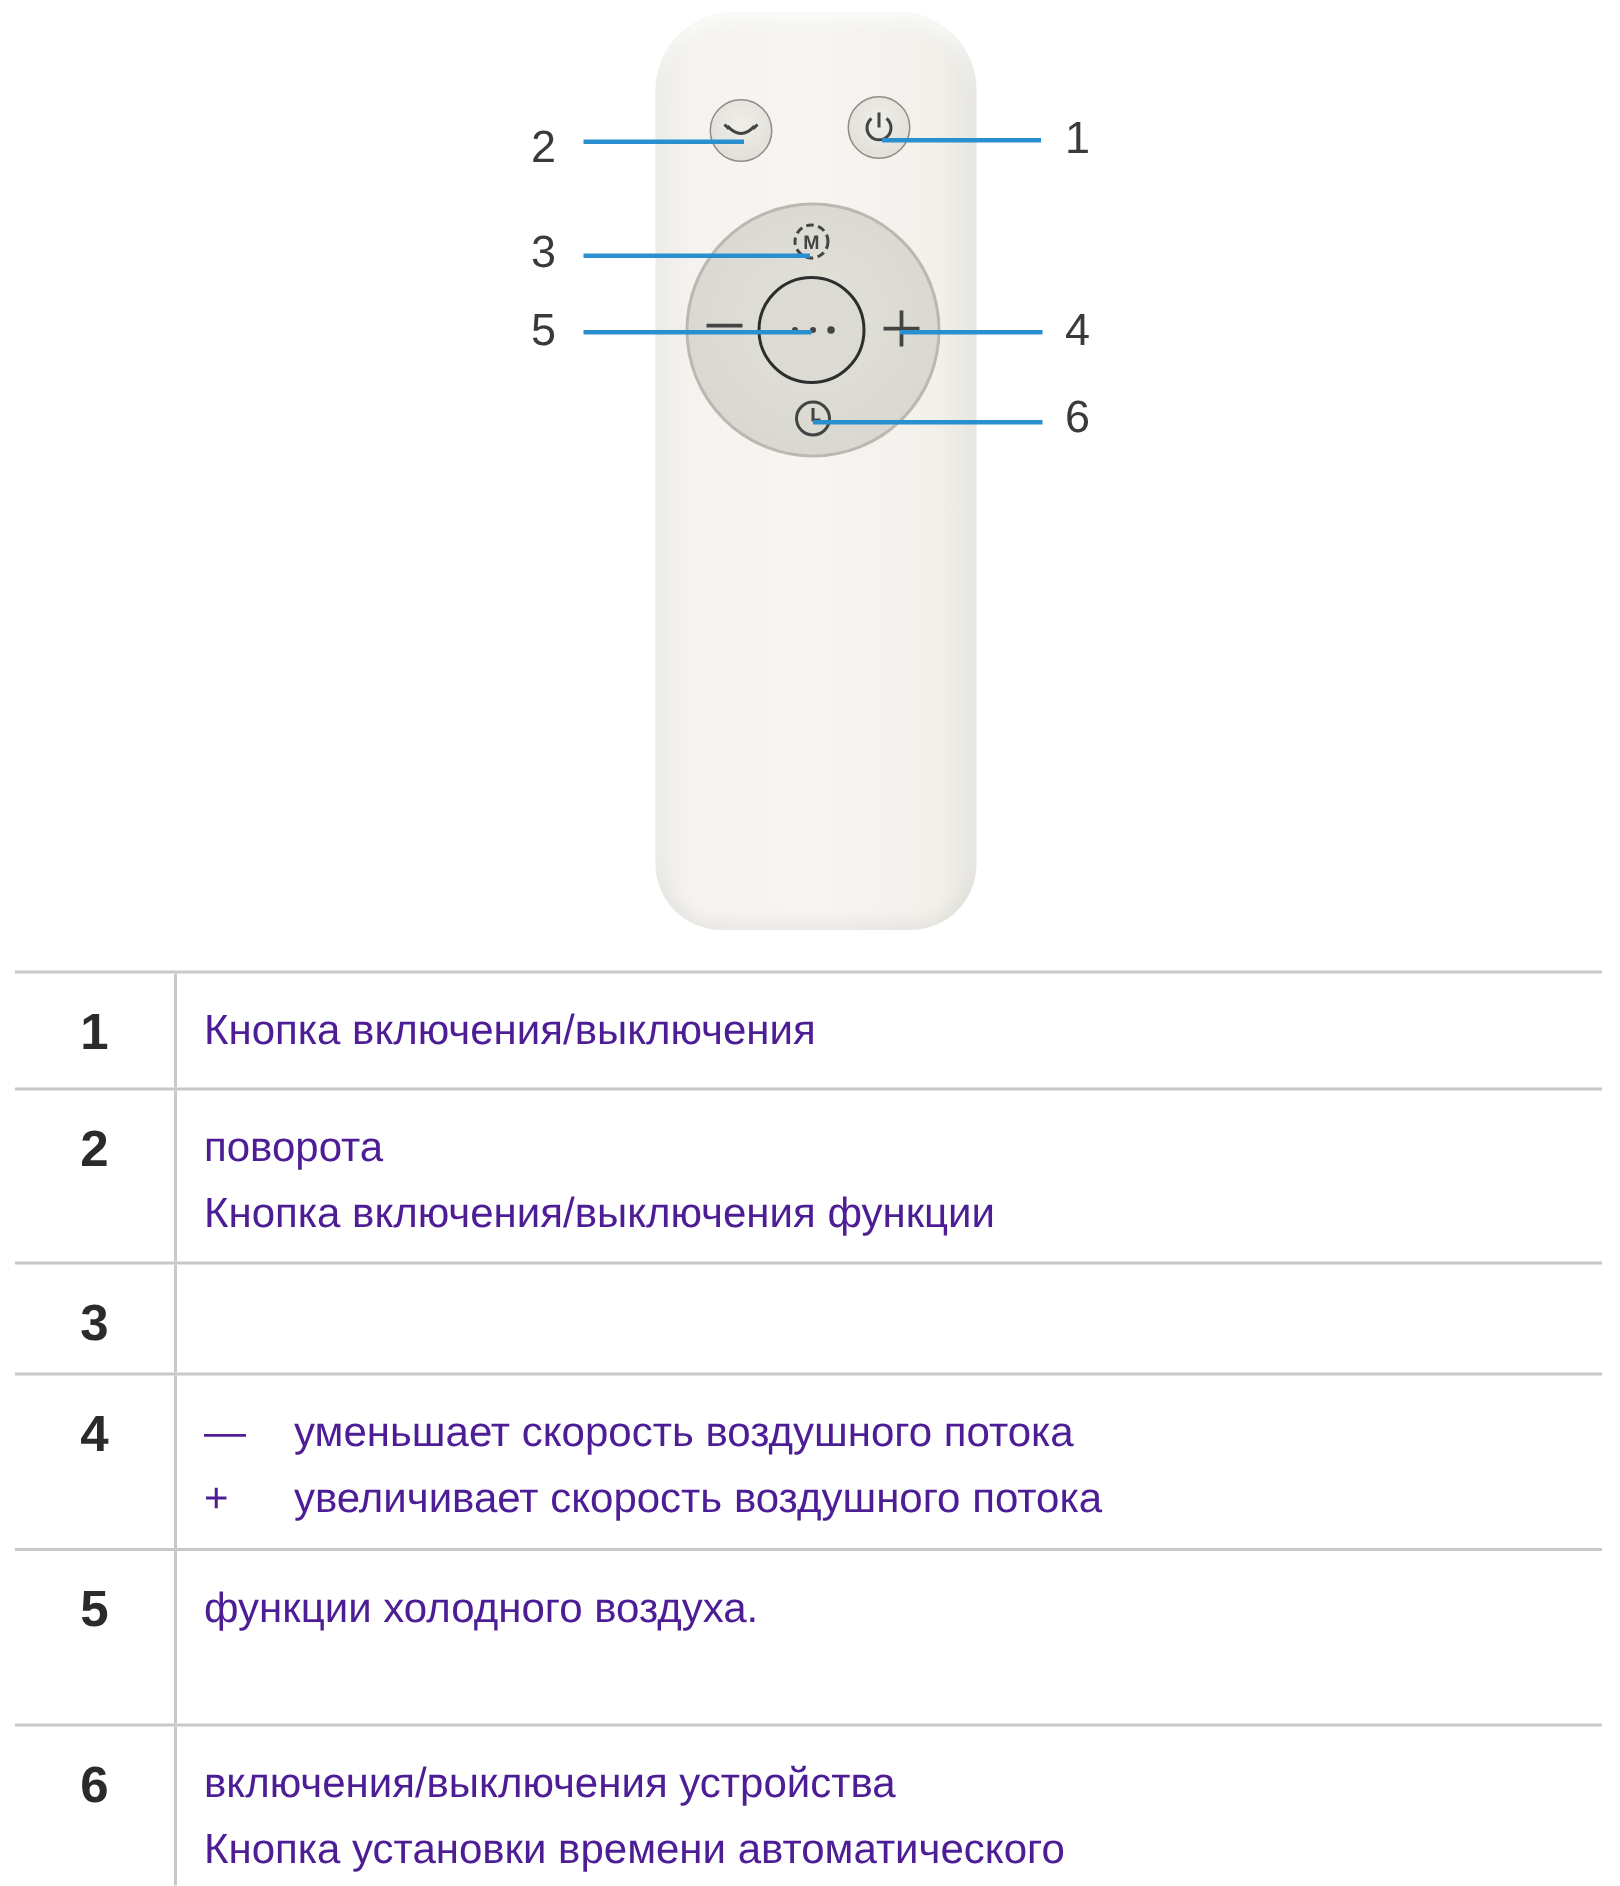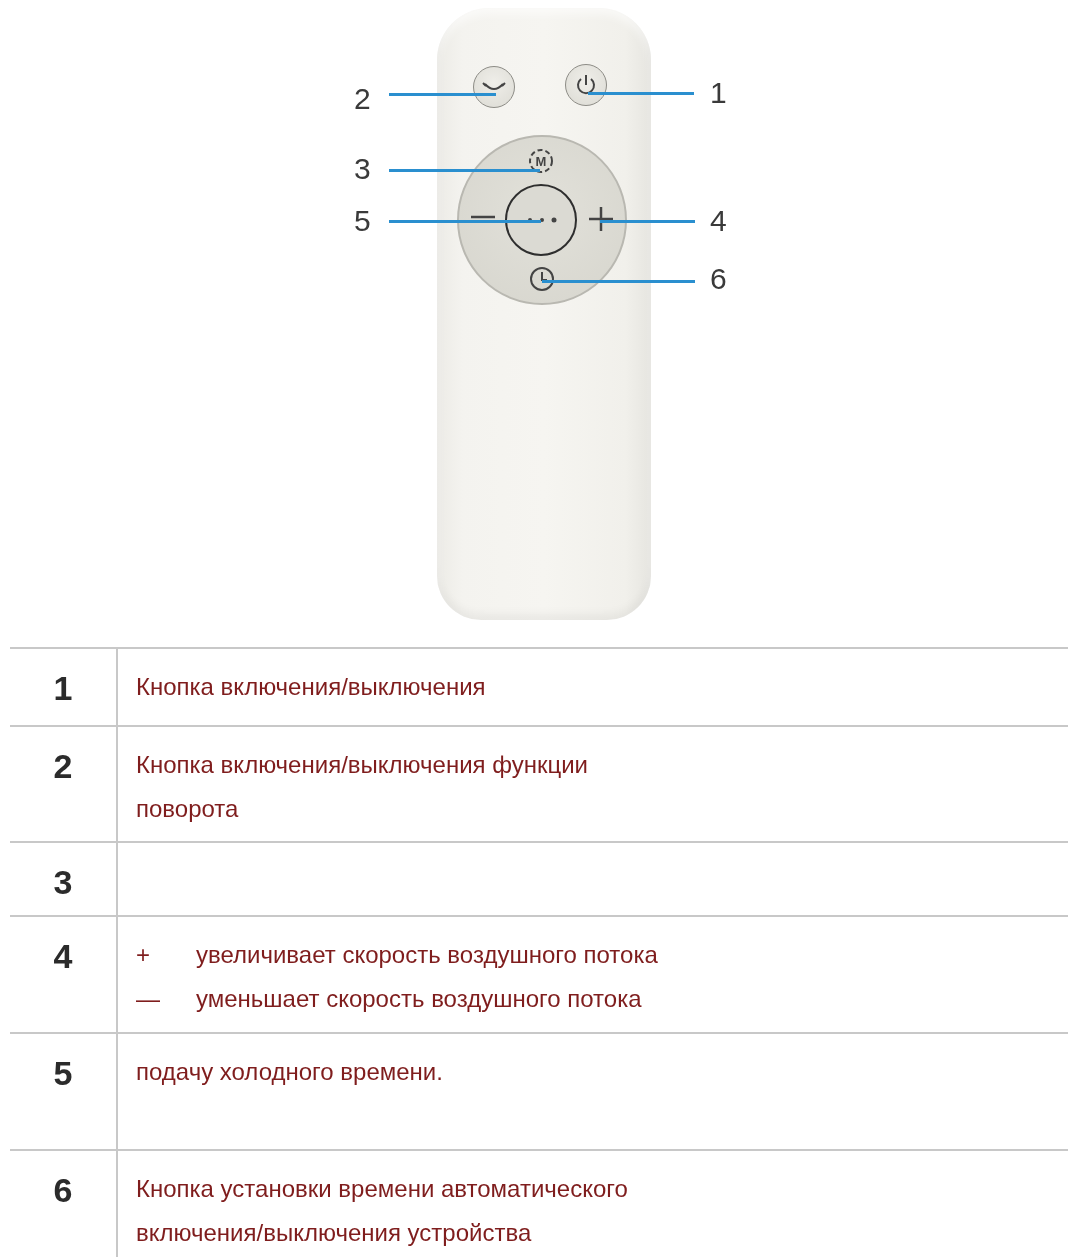--- a/index.html
+++ b/index.html
@@ -26,21 +26,21 @@
     border:2.5px solid #2e2e2e; box-sizing:border-box; background:#dbdad3;
   }
   .callout-num { position:absolute; font-size:30px; color:#3a3a3a; line-height:1; }
   .callout-line { position:absolute; height:3px; background:#2a8fcf; }
   svg.ic { position:absolute; overflow:visible; }
 
   .table { position:absolute; left:10px; top:647px; width:1058px; }
   .row { position:relative; display:flex; border-top:2px solid #c8c8c8; }
   .num-cell { width:108px; flex:none; border-right:2px solid #c8c8c8; box-sizing:border-box;
               font-weight:bold; font-size:34px; text-align:center; padding-top:20px; color:#2b2b2b; }
-  .desc-cell { flex:1; font-size:24px; line-height:44px; padding:16px 0 10px 18px; color:#7f1d1d; }
+  .desc-cell { flex:1; font-size:28px; line-height:44px; padding:16px 0 10px 18px; color:#4c1d95; }
   .desc-line { display:block; white-space:nowrap; }
   .sym { display:inline-block; width:60px; }
 </style>
 </head>
 <body>
 
 <div class="figure">
   <div class="remote"></div>
 
   <div class="btn-small" style="left:473px;top:66px;"></div>
@@ -100,40 +100,40 @@
 <div class="table">
   <div class="row" style="height:76px;">
     <div class="num-cell">1</div>
     <div class="desc-cell">
       <span class="desc-line">Кнопка включения/выключения</span>
     </div>
   </div>
   <div class="row" style="height:114px;">
     <div class="num-cell">2</div>
     <div class="desc-cell">
+      <span class="desc-line">поворота</span>
       <span class="desc-line">Кнопка включения/выключения функции</span>
-      <span class="desc-line">поворота</span>
     </div>
   </div>
   <div class="row" style="height:72px;">
     <div class="num-cell">3</div>
   </div>
   <div class="row" style="height:115px;">
     <div class="num-cell">4</div>
     <div class="desc-cell">
+      <span class="desc-line"><span class="sym">—</span><span>уменьшает скорость воздушного потока</span></span>
       <span class="desc-line"><span class="sym">+</span><span>увеличивает скорость воздушного потока</span></span>
-      <span class="desc-line"><span class="sym">—</span><span>уменьшает скорость воздушного потока</span></span>
     </div>
   </div>
   <div class="row" style="height:115px;">
     <div class="num-cell">5</div>
     <div class="desc-cell">
-      <span class="desc-line">подачу холодного времени.</span>
+      <span class="desc-line">функции холодного воздуха.</span>
     </div>
   </div>
   <div class="row" style="height:108px;">
     <div class="num-cell">6</div>
     <div class="desc-cell">
+      <span class="desc-line">включения/выключения устройства</span>
       <span class="desc-line">Кнопка установки времени автоматического</span>
-      <span class="desc-line">включения/выключения устройства</span>
     </div>
   </div>
 </div>
 
 </body></html>

